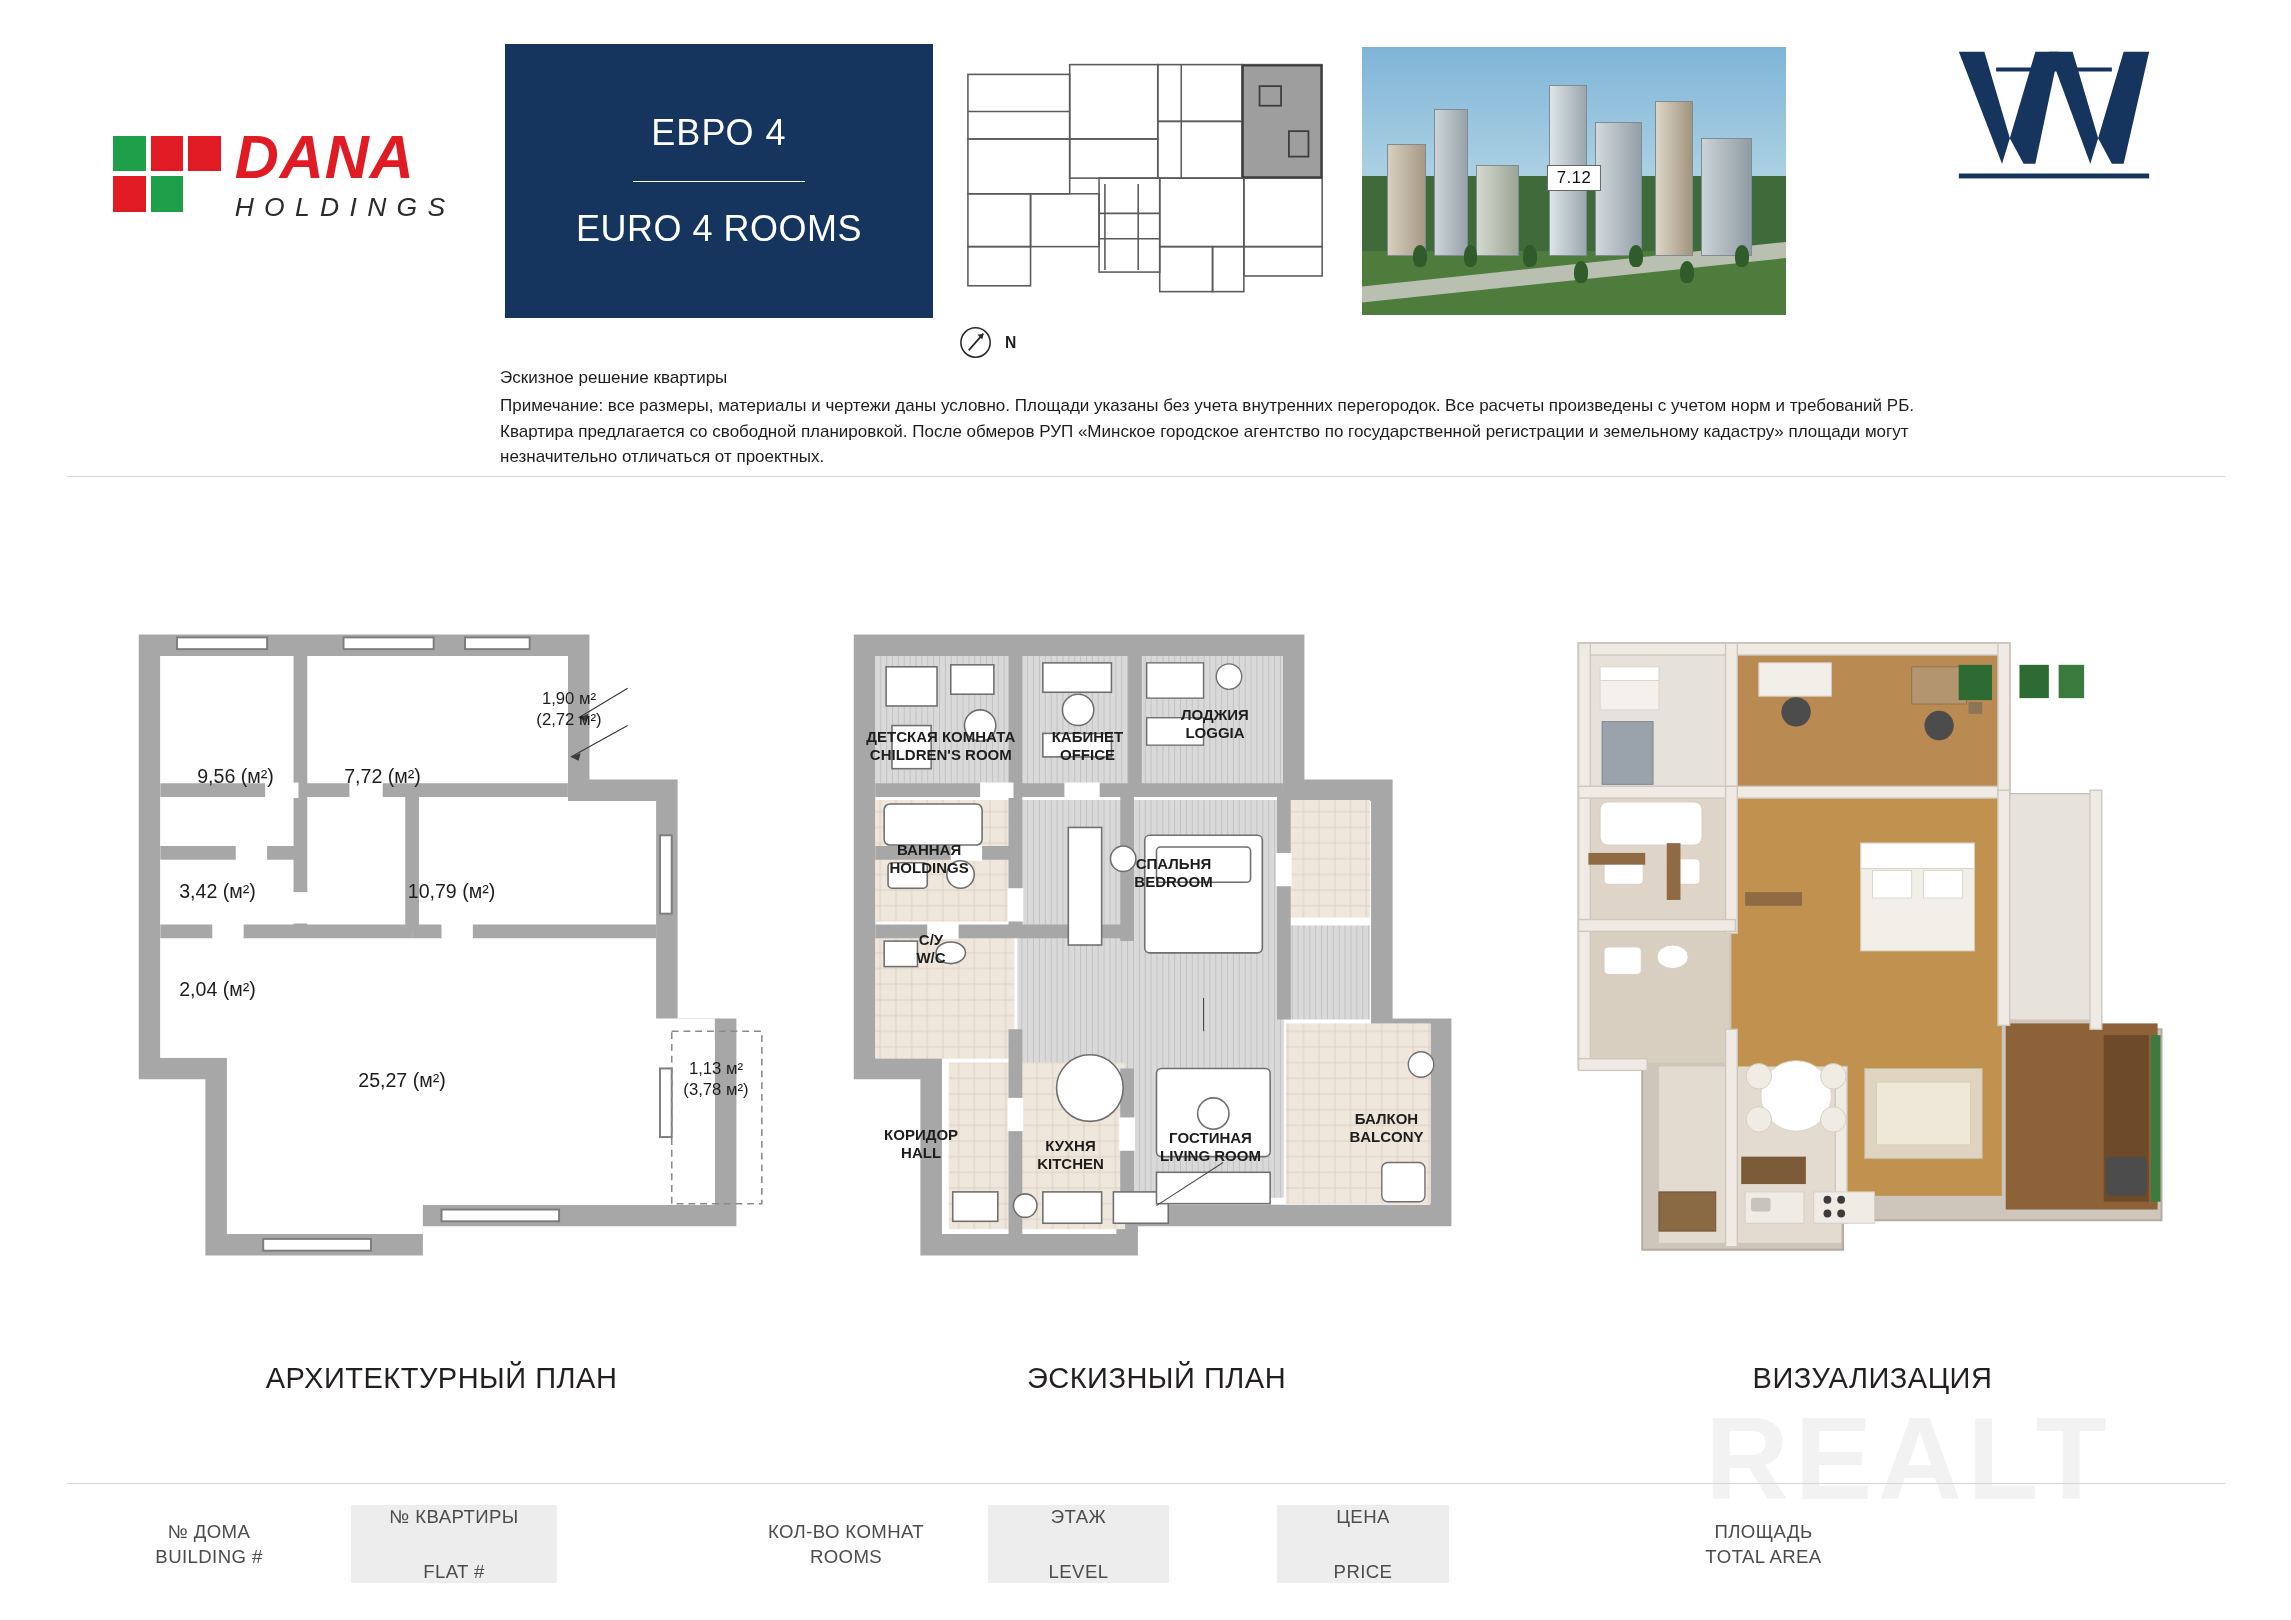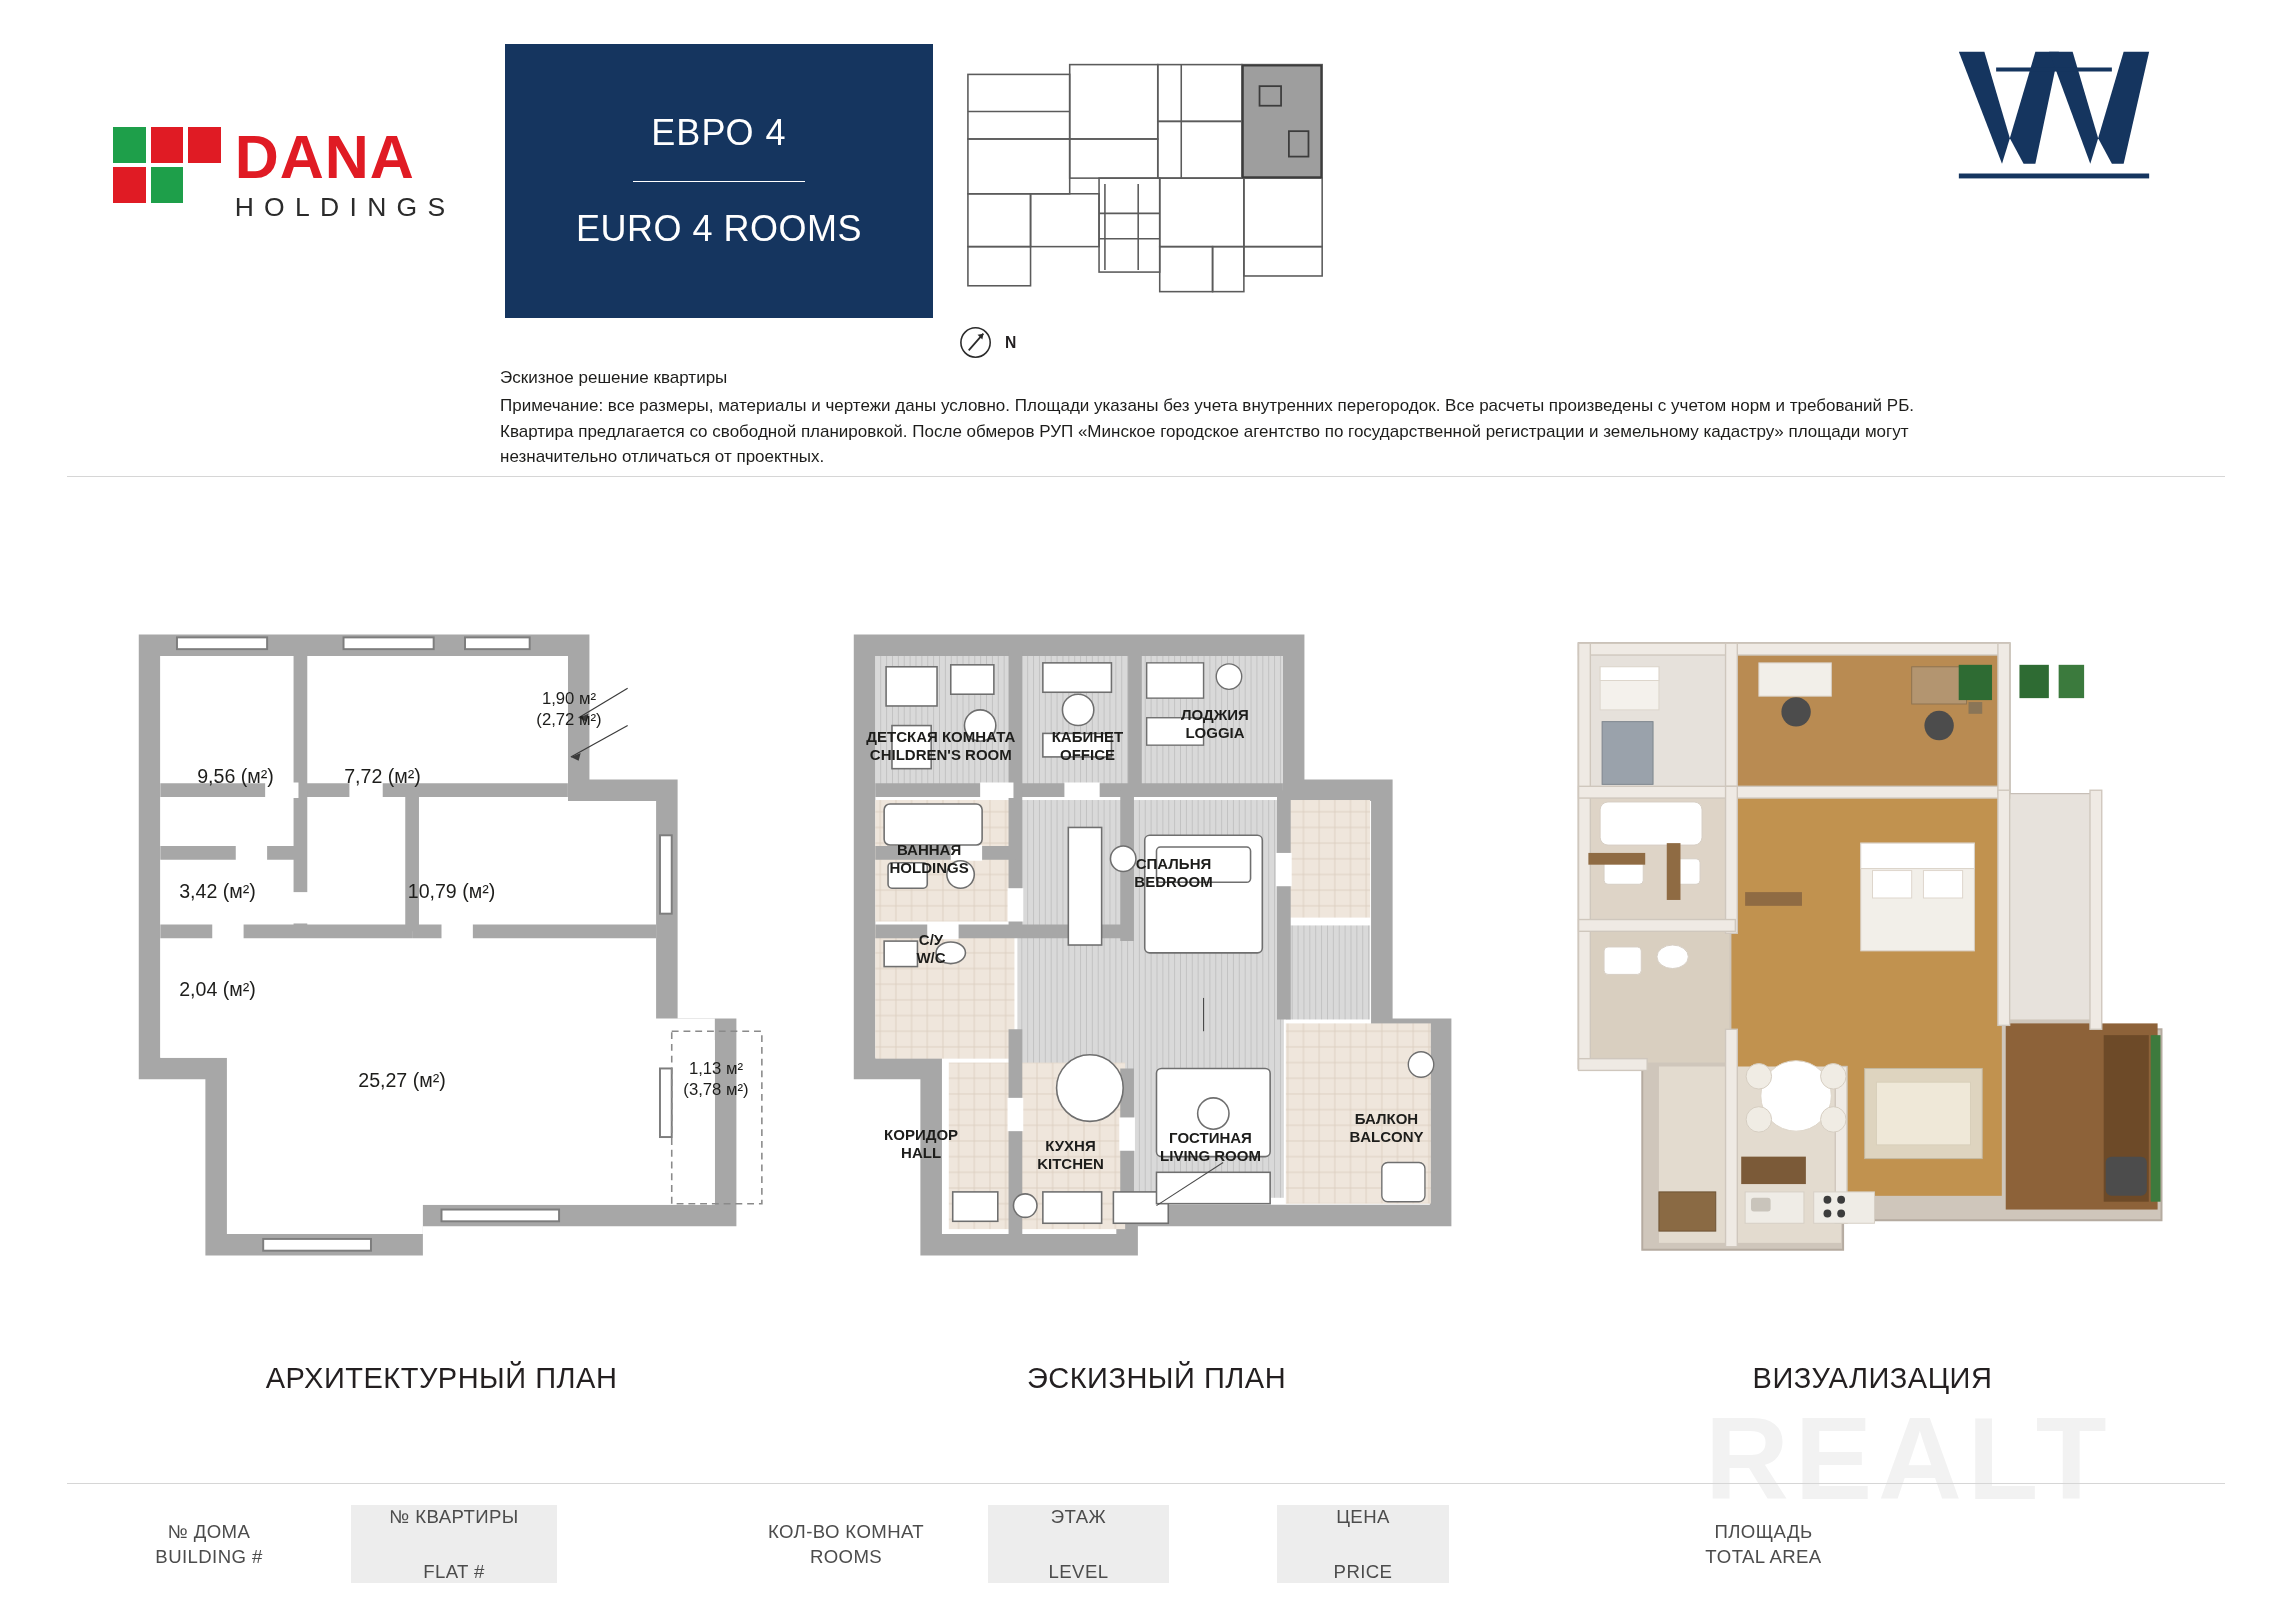--- a/index.html
+++ b/index.html
@@ -19,21 +19,22 @@
     position: relative;
     height: 333px;
   }
 
   
   .dana-logo {
     position: absolute;
     left: 113px;
     top: 127px;
     display: flex;
-    align-items: flex-start;
+    align-items: center;
+    font-style: italic;
   }
   .dana-squares {
     width: 108px;
     height: 76px;
     display: grid;
     grid-template-columns: 1fr 1fr 1fr;
     grid-template-rows: 1fr 1fr;
     gap: 4.9px;
     margin-right: 13.7px;
   }
@@ -340,20 +341,41 @@
     <div class="north">
       <svg width="43" height="43" viewBox="0 0 44 44">
         <circle cx="20" cy="22" r="15" fill="none" stroke="#2a2a2a" stroke-width="1.6"></circle>
         <line x1="13" y1="30" x2="28" y2="13" stroke="#2a2a2a" stroke-width="1.8"></line>
         <polygon points="28,13 22,14 27,19" fill="#2a2a2a"></polygon>
       </svg>
       <div class="n-letter">N</div>
     </div>
   </div>
 
+  <div class="thumb">
+    <div class="sky"></div>
+    <div class="ground"></div>
+    <div class="grass2"></div>
+    <div class="road"></div>
+    <div class="twr t1"></div>
+      <div class="twr t2"></div>
+      <div class="twr t3"></div>
+    <div class="twr t4"></div>
+      <div class="twr t5"></div>
+      <div class="twr t6"></div>
+    <div class="twr t7"></div>
+    <div class="tree" style="left:12%"></div>
+    <div class="tree" style="left:24%"></div>
+    <div class="tree" style="left:38%"></div>
+    <div class="tree" style="left:50%;bottom:12%"></div>
+    <div class="tree" style="left:63%"></div>
+    <div class="tree" style="left:75%;bottom:12%"></div>
+    <div class="tree" style="left:88%"></div>
+    <div class="badge">7.12</div>
+  </div>
 
   <div class="mw">
     <svg width="206" height="157" viewBox="0 0 210 160">
       <g fill="#15355f">
         <polygon points="8,8 34,8 60,96 52,122 8,8"></polygon>
         <polygon points="60,96 86,8 110,8 86,122 74,122"></polygon>
         <polygon points="100,8 124,8 150,96 142,122 100,8"></polygon>
         <polygon points="150,96 176,8 202,8 176,122 164,122"></polygon>
       </g>
       <g stroke="#15355f" stroke-width="4" fill="none">

